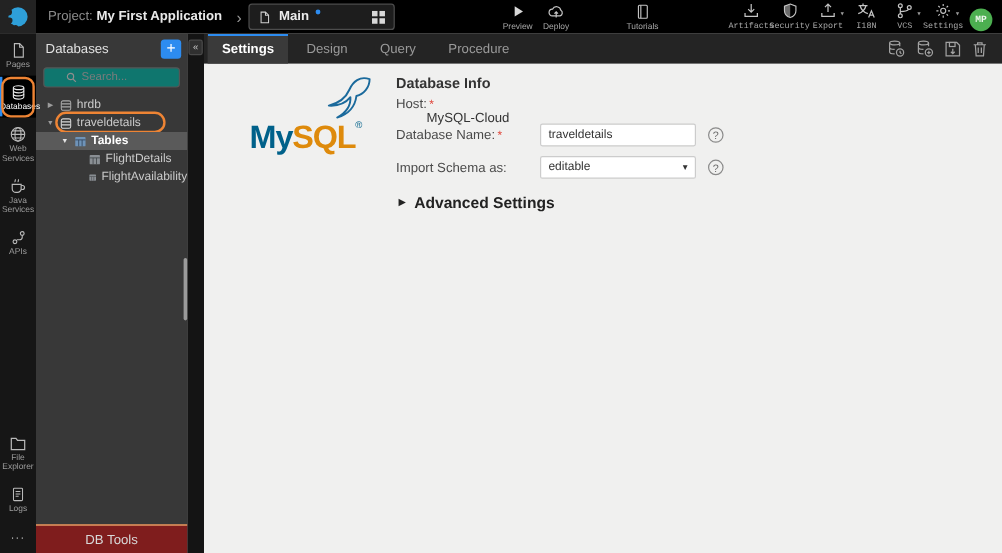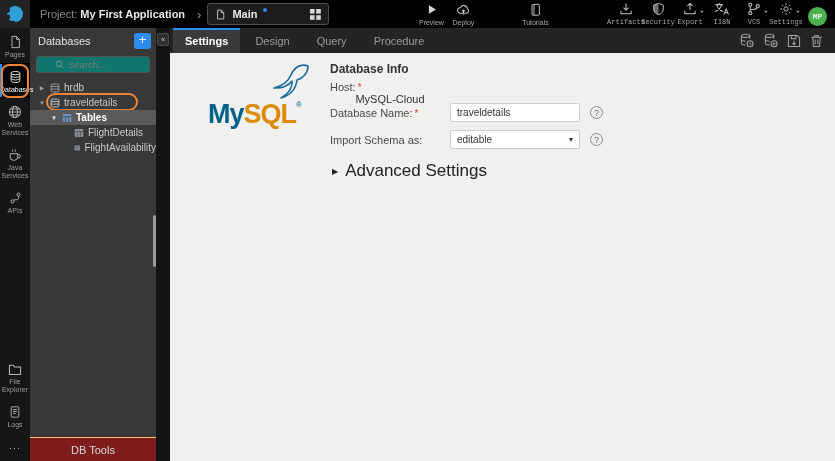--- a/index.html
+++ b/index.html
@@ -124,21 +124,21 @@
   .fselect { width:130px; height:19px; border:1px solid #ccc; background:#fff; border-radius:2px;
     font-size:10px; color:#333; padding:0 6px; display:flex; align-items:center;
     justify-content:space-between; cursor:pointer; }
   .fselect .sel-caret { font-size:8px; color:#333; }
   .help { width:13px; height:13px; border:1px solid #8a8a8a; border-radius:50%;
     font-size:9px; color:#6b6b6b; display:flex; align-items:center; justify-content:center;
     margin-left:10px; cursor:pointer; }
   .advanced { position:absolute; left:2px; top:108px; display:flex; align-items:center;
     gap:7px; cursor:pointer; }
   .adv-caret { font-size:8px; color:#222; }
-  .adv-label { font-size:17px; font-weight:normal; color:#222;text-align:center; }
+  .adv-label { font-size:13px; font-weight:bold; color:#222;text-align:center; }
 </style>
 </head>
 <body>
 
 <div class="topbar">
   <div class="logo-cell">
     <svg width="18" height="18" viewBox="0 0 18 18">
       <circle cx="9" cy="9" r="8" fill="#2e9fd9"></circle>
       <circle cx="1" cy="5" r="3" fill="#232323"></circle>
       <circle cx="2" cy="12" r="2.4" fill="#232323"></circle>

